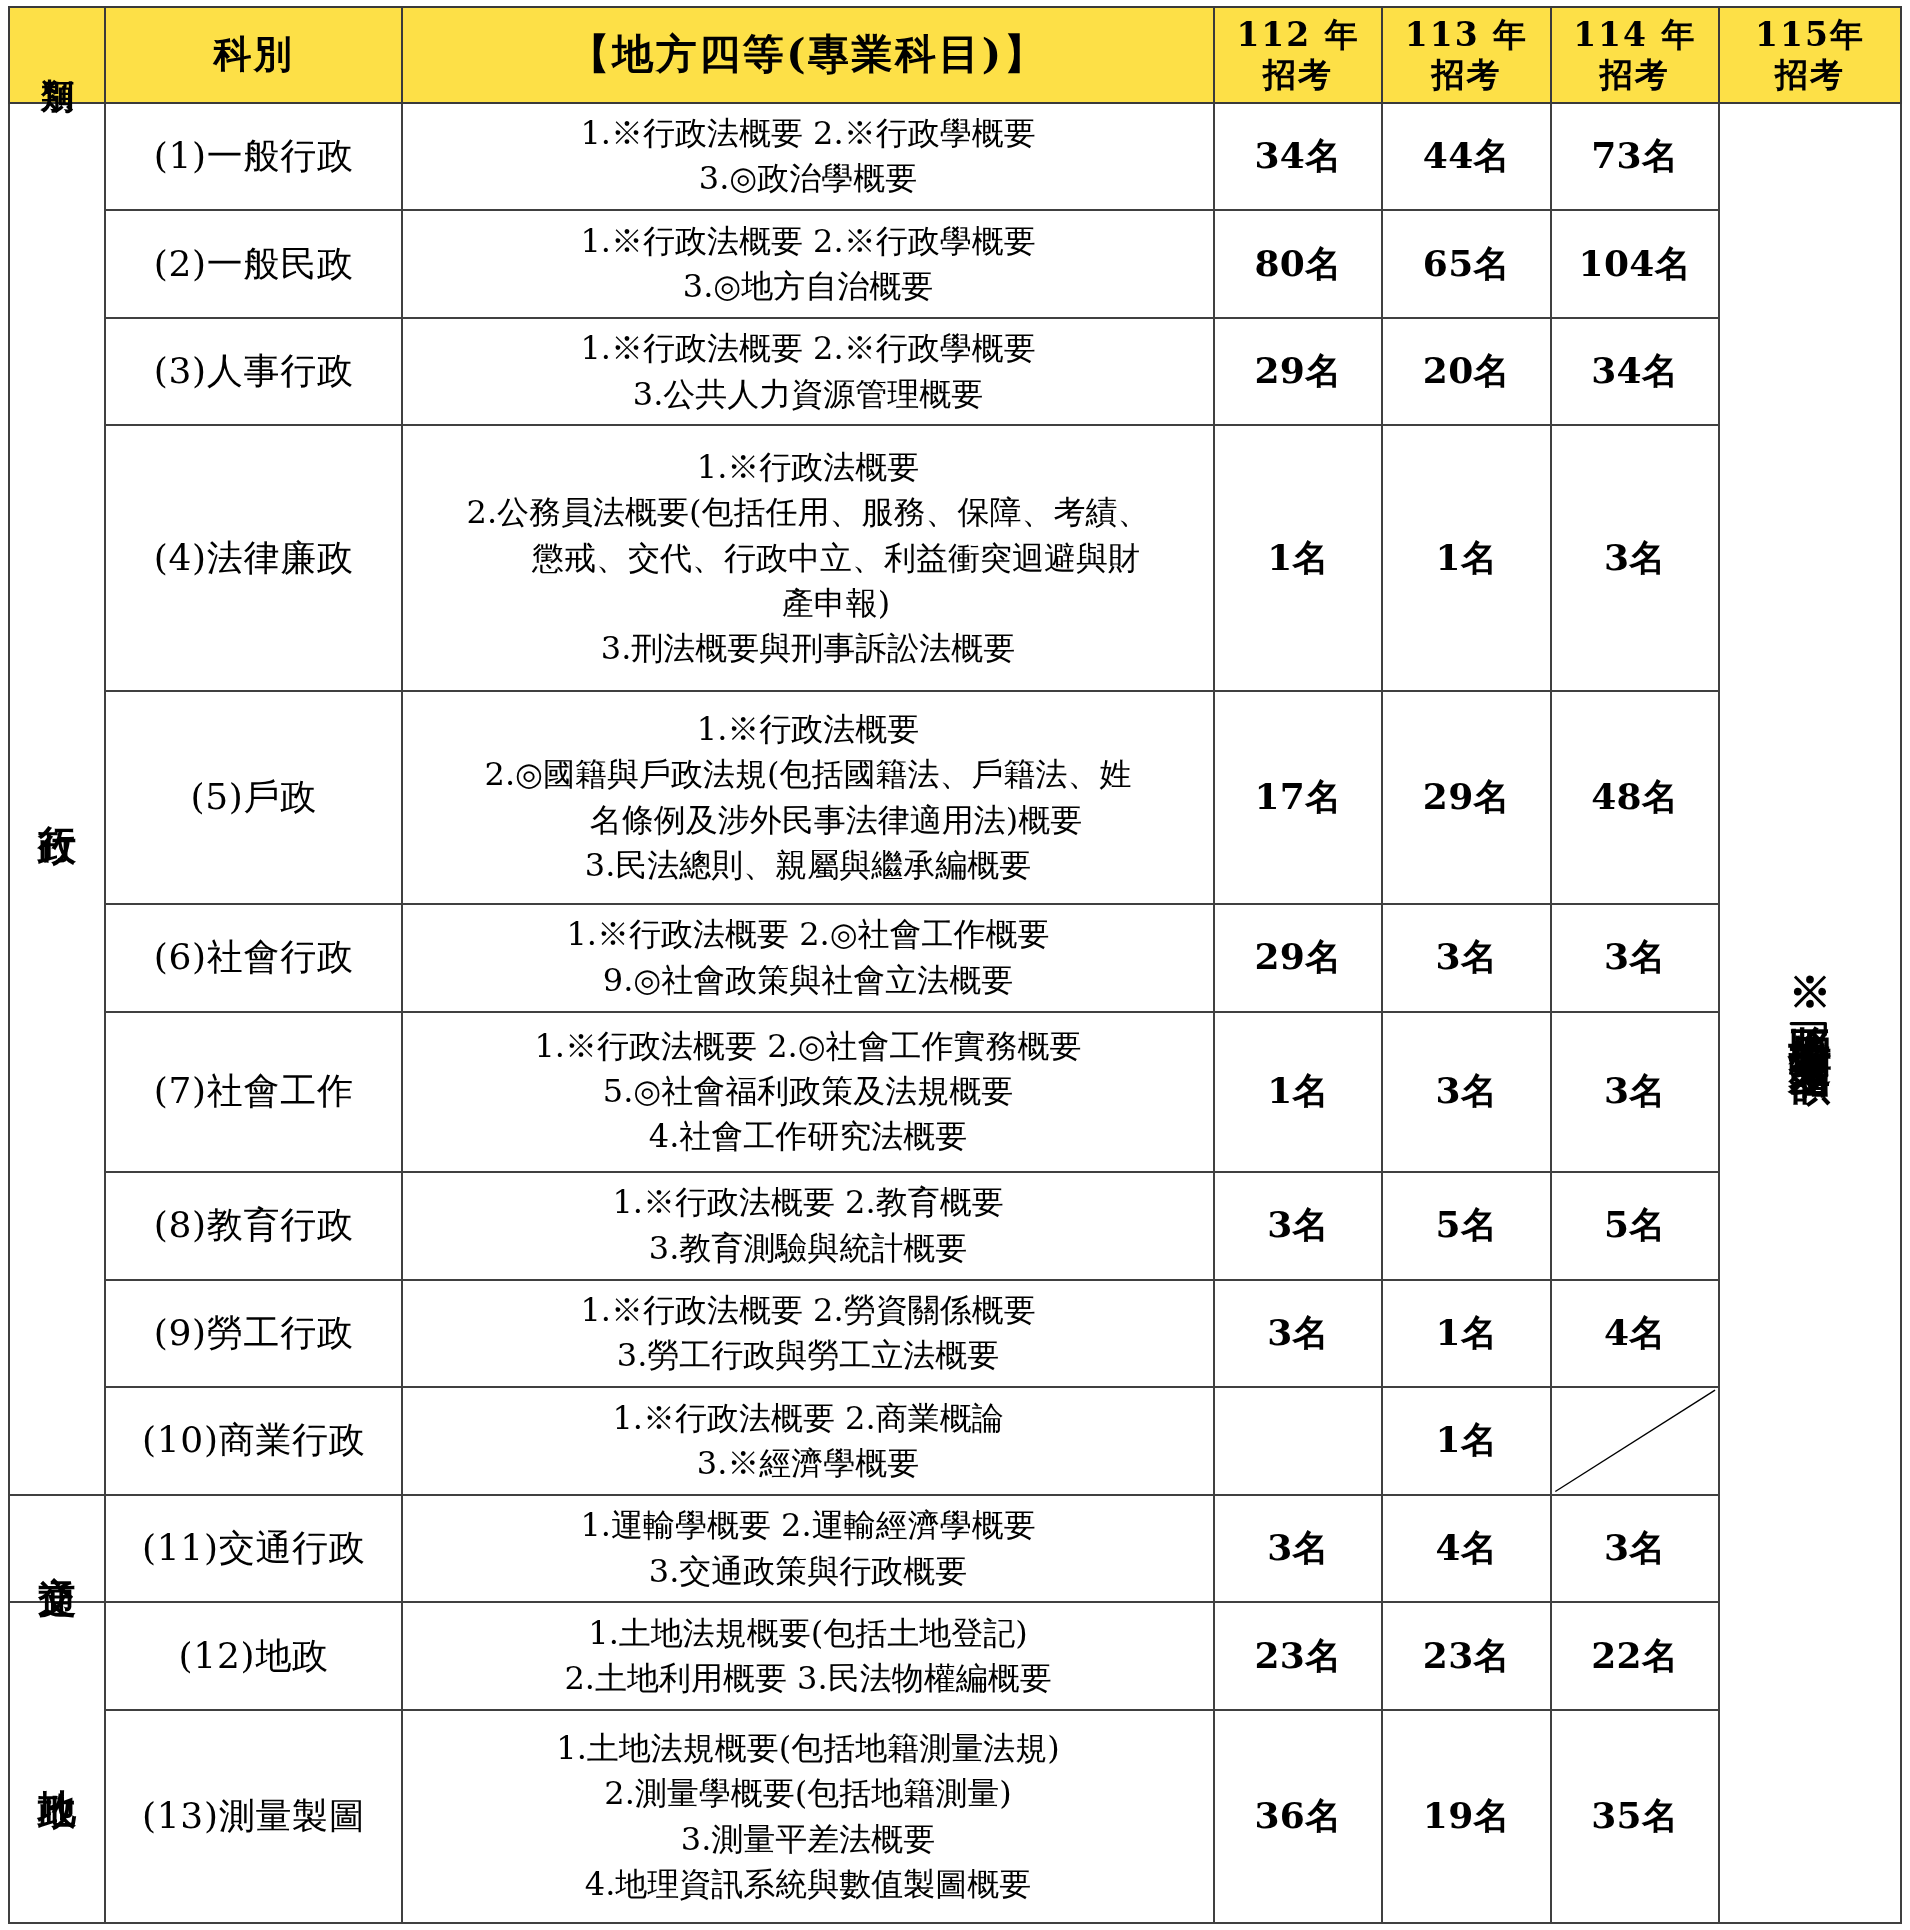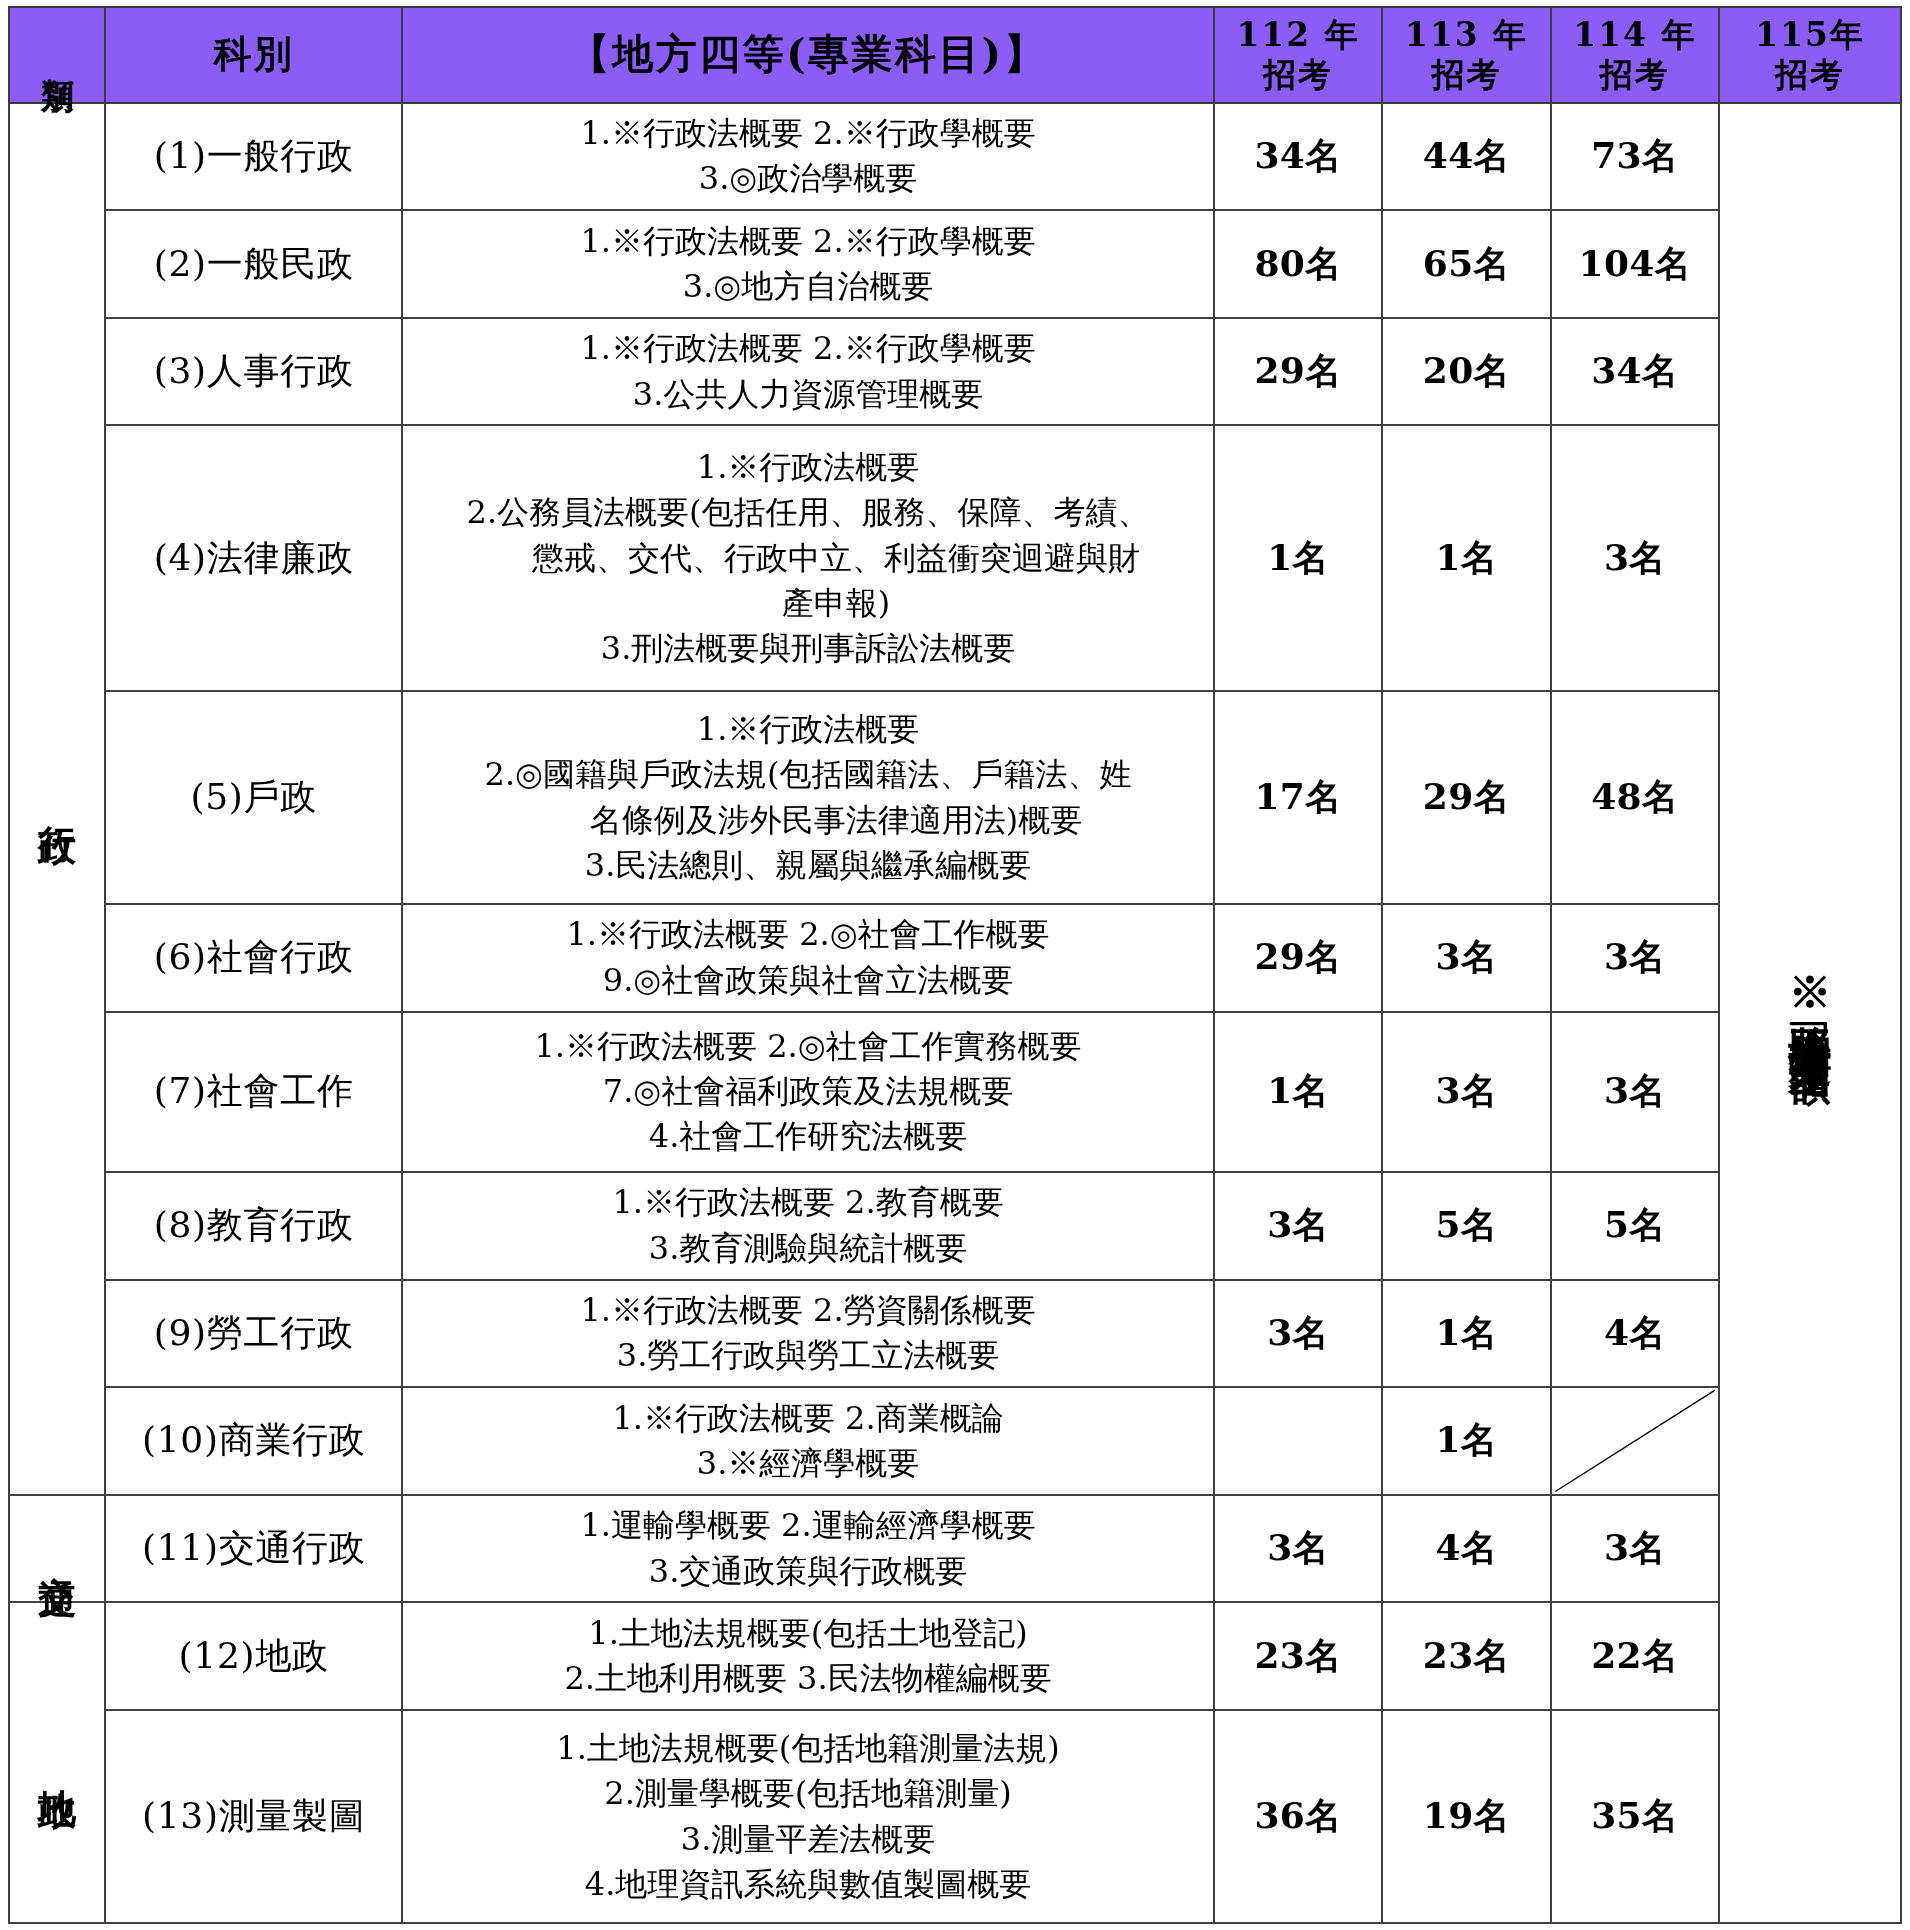--- a/index.html
+++ b/index.html
@@ -35,21 +35,21 @@
     border: 2px solid #404040;
     background: #ffffff;
     padding: 0;
     vertical-align: middle;
     text-align: center;
     color: #000000;
   }
 
   
   tr.header-row td {
-    background: #8b5cf6;
+    background: #fde047;
     border: 2px solid #3a3a3a;
     font-weight: 700;
     letter-spacing: 0.06em;
   }
   .hdr-cat {
     width: 92px;
   }
   .hdr-cat .v-text {
     writing-mode: vertical-rl;
     text-orientation: upright;
@@ -240,21 +240,21 @@
             <div class="line">9.◎社會政策與社會立法概要</div>
           </td>
           <td class="num">29名</td>
           <td class="num">3名</td>
           <td class="num">3名</td>
         </tr>
         <tr>
           <td class="subject">(7)社會工作</td>
           <td class="topics">
             <div class="line">1.※行政法概要 2.◎社會工作實務概要</div>
-            <div class="line">7.◎社會福利政策及法規概要</div>
+            <div class="line">5.◎社會福利政策及法規概要</div>
             <div class="line">4.社會工作研究法概要</div>
           </td>
           <td class="num">1名</td>
           <td class="num">3名</td>
           <td class="num">3名</td>
         </tr>
         <tr>
           <td class="subject">(8)教育行政</td>
           <td class="topics">
             <div class="line">1.※行政法概要 2.教育概要</div>

